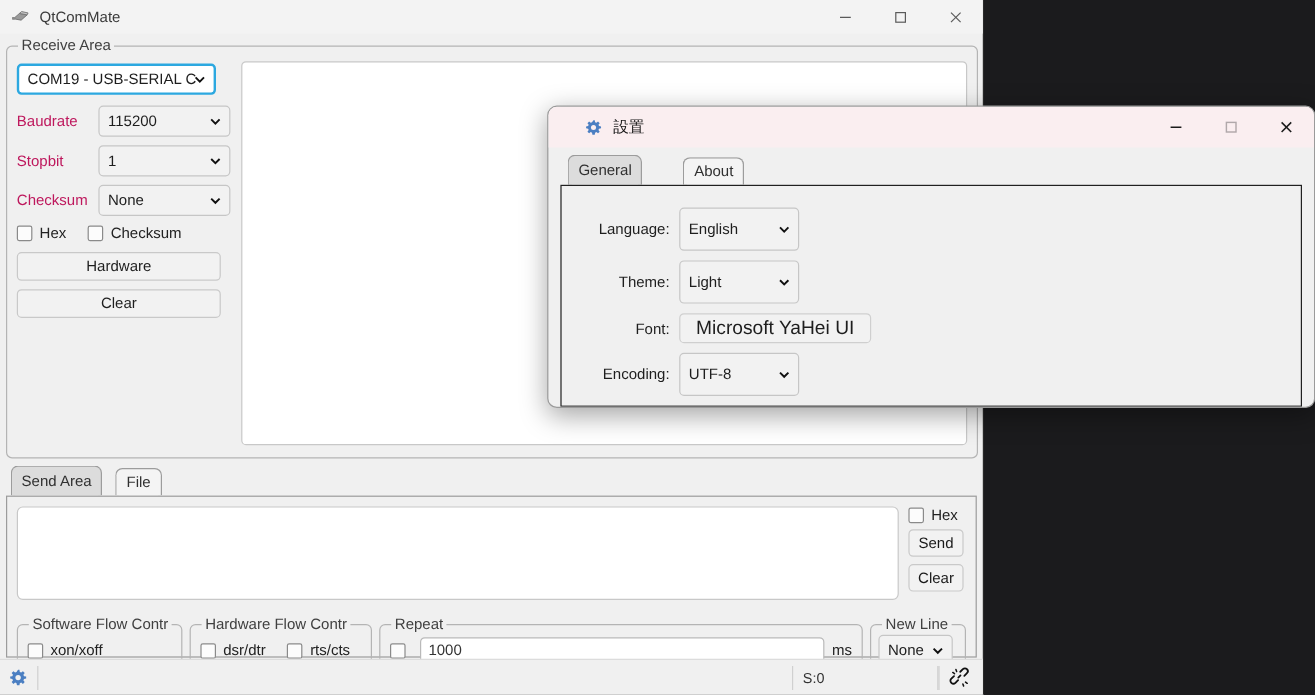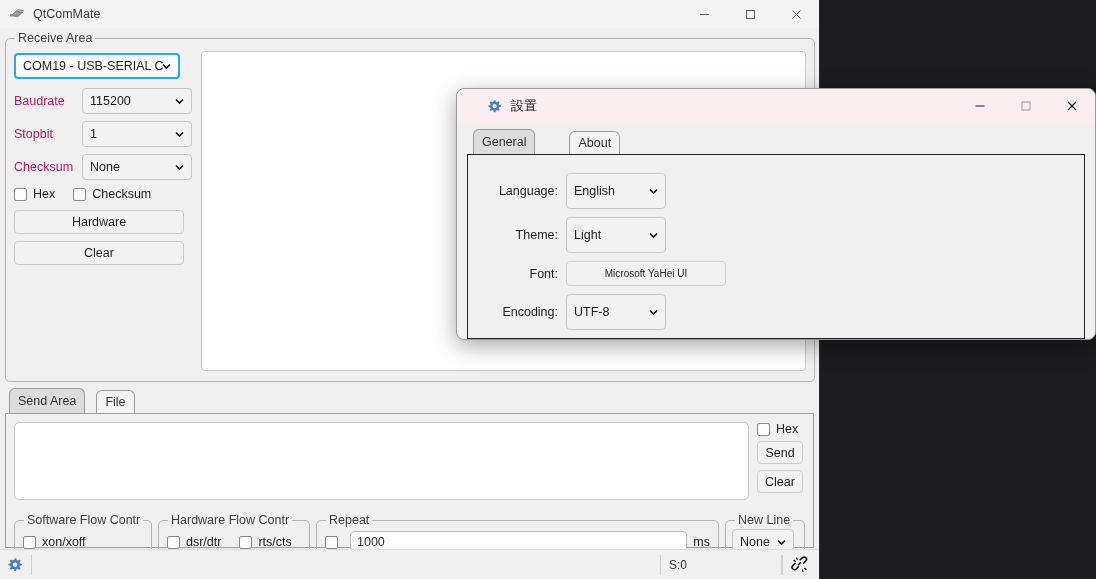--- a/index.html
+++ b/index.html
@@ -180,21 +180,21 @@
   #dlg-tabbar { display: flex; align-items: flex-end; height: 23px; padding-left: 6px; gap: 35px; }
   #dlg-tabpage {
     flex: 1; border: 1px solid #202020; background: #f0f0f0;
     padding: 18px 0 0 0;
   }
   .form-row { display: flex; align-items: center; margin-bottom: 8px; }
   .form-label { width: 90px; text-align: right; margin-right: 8px; font-size: 12.5px; color:#1e1e1e; }
   .form-combo { width: 100px; height: 36px; }
   #font-button {
     width: 160px; height: 25px; background:#f2f2f2; border: 1px solid #cfcfcf; border-radius: 4px;
-    display:flex; align-items:center; justify-content:center; font-size: 10px; color:#1e1e1e;
+    display:flex; align-items:center; justify-content:center; font-size: 16px; color:#1e1e1e;
   }
 </style>
 </head>
 <body>
 
 <div id="desktop">
 
   <div id="main-window">
 
     <div id="main-titlebar">

